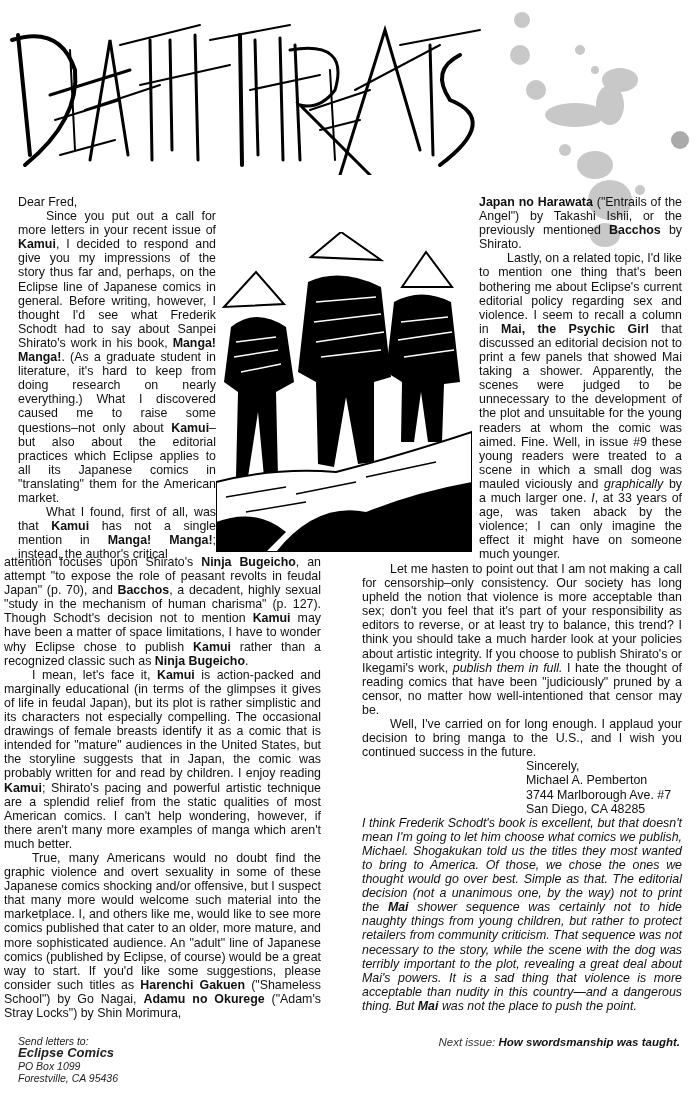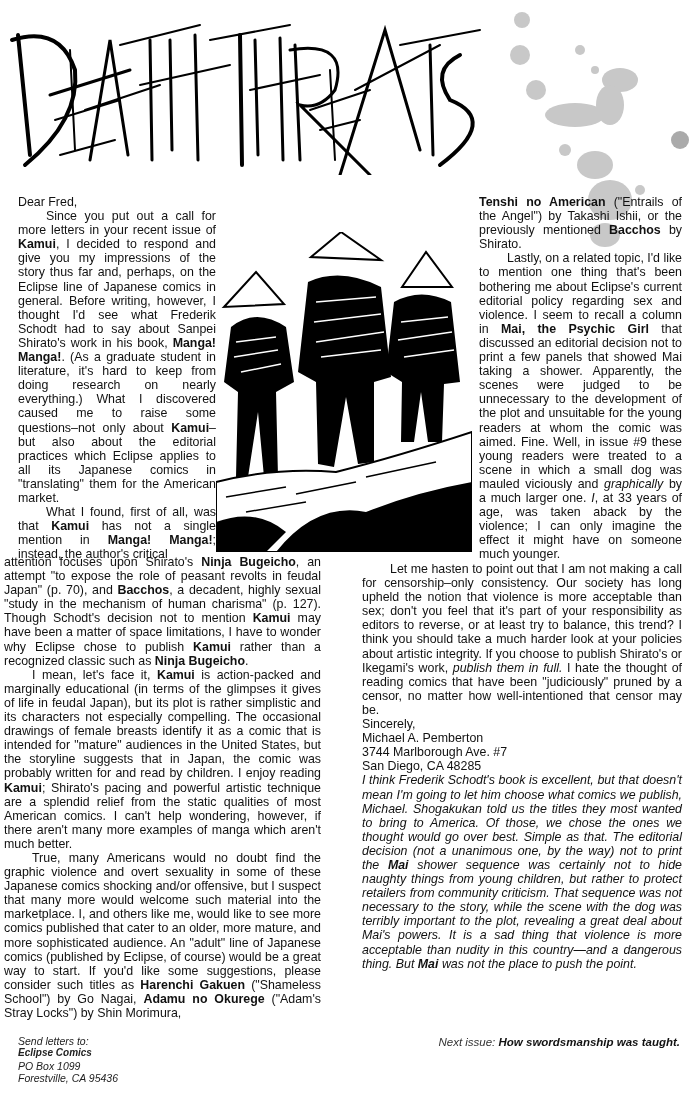--- a/index.html
+++ b/index.html
@@ -20,29 +20,29 @@
   .b { font-weight: bold; }
   .i { font-style: italic; }
 
   .left-col { left: 18px; top: 195px; width: 198px; }
   .right-col { left: 479px; top: 195px; width: 203px; }
   .wide-left { left: 4px; top: 555px; width: 317px; }
   .wide-right { left: 362px; top: 562px; width: 320px; }
 
   .illustration { position: absolute; left: 216px; top: 232px; width: 256px; height: 320px; }
 
-  .signature { text-align: left; }
+  .signature { margin-left: 164px; text-align: left; }
   .reply { margin-top: 16px; font-style: italic; }
   .reply-sign { text-align: right; padding-right: 86px; font-style: italic; }
 
   .send-letters {
     position: absolute; left: 18px; top: 1035px; font-size: 10.5px; line-height: 12.4px;
     font-style: italic; color: #222;
   }
-  .send-letters .org { font-weight: bold; font-size: 10px; }
+  .send-letters .org { font-weight: bold; font-size: 13px; }
   .next-issue {
     position: absolute; right: 20px; top: 1036px; font-size: 11.5px; font-style: italic; color: #333;
   }
   .next-issue .title { font-weight: bold; color: #111; }
 </style>
 </head>
 <body>
 
 <div class="title-wrap">
 
@@ -138,32 +138,33 @@
   </g>
 </svg>
 
 <div class="col left-col">
   <p>Dear Fred,</p>
   <p class="indent"><span>Since you put out a call for more letters in your recent issue of </span><span class="b">Kamui</span><span>, I decided to respond and give you my impressions of the story thus far and, perhaps, on the Eclipse line of Japanese comics in general.  Before writing, however, I thought I'd see what Frederik Schodt had to say about Sanpei Shirato's work in his book, </span><span class="b">Manga! Manga!</span><span>.  (As a graduate student in literature, it's hard to keep from doing research on nearly everything.)  What I discovered caused me to raise some questions–not only about </span><span class="b">Kamui</span><span>– but also about  the editorial practices which Eclipse applies to all its Japanese comics in "translating" them for the American market.</span></p>
   <p class="indent"><span>What I found, first of all, was that </span><span class="b">Kamui</span><span> has not a single mention in </span><span class="b">Manga! Manga!</span><span>; instead, the author's critical</span></p>
 </div>
 
 <div class="col right-col">
-  <p><span class="b">Tenshi no American</span><span> ("Entrails of the Angel") by Takashi Ishii, or the previously mentioned </span><span class="b">Bacchos</span><span> by Shirato.</span></p>
+  <p><span class="b">Japan no Harawata</span><span> ("Entrails of the Angel") by Takashi Ishii, or the previously mentioned </span><span class="b">Bacchos</span><span> by Shirato.</span></p>
   <p class="indent"><span>Lastly, on a related topic, I'd like to mention one thing that's been bothering me about Eclipse's current editorial policy regarding sex and violence.  I seem to recall a column in </span><span class="b">Mai, the Psychic Girl</span><span> that discussed an editorial decision not to print a few panels that showed Mai taking a shower.  Apparently, the scenes were judged to be unnecessary to the development of the plot and unsuitable for the young readers at whom the comic was aimed.  Fine.  Well, in issue #9 these young readers were treated to a scene in which a small dog was mauled viciously and </span><span class="i">graphically</span><span> by a  much larger one.  </span><span class="i">I</span><span>, at 33 years of age, was taken aback by the violence; I can only imagine the effect it might have on someone much younger.</span></p>
 </div>
 
 <div class="col wide-left">
   <p><span>attention focuses upon Shirato's </span><span class="b">Ninja Bugeicho</span><span>, an attempt "to expose the role of peasant revolts in feudal Japan" (p. 70), and </span><span class="b">Bacchos</span><span>, a decadent, highly sexual "study in the mechanism of human charisma" (p. 127). Though Schodt's decision not to mention </span><span class="b">Kamui</span><span> may have been a matter of space limitations, I have to wonder why Eclipse chose to publish </span><span class="b">Kamui</span><span> rather than a recognized classic such as </span><span class="b">Ninja Bugeicho</span><span>.</span></p>
   <p class="indent"><span>I mean, let's  face it, </span><span class="b">Kamui</span><span> is action-packed and marginally educational (in terms of the glimpses it gives of life in feudal Japan), but its plot is rather simplistic and its characters not especially compelling.  The occasional drawings of female breasts identify it as a comic that is intended for "mature" audiences in the United States, but the storyline suggests that in Japan, the comic was probably written for and read by children.  I enjoy reading </span><span class="b">Kamui</span><span>; Shirato's pacing and powerful artistic technique are a splendid relief from the static qualities of most American comics.  I can't help wondering, however, if there aren't many more examples of manga which aren't much better.</span></p>
   <p class="indent"><span>True, many Americans would no doubt find the graphic violence and overt sexuality in some of these Japanese comics shocking and/or offensive, but I suspect that many more would welcome such material into the marketplace.  I, and others like me, would like to see more comics published that cater to an older, more mature, and more sophisticated audience.  An "adult" line of Japanese comics (published by Eclipse, of course) would be a great way to start.  If you'd like some suggestions, please consider such titles as </span><span class="b">Harenchi Gakuen</span><span>  ("Shameless School") by Go Nagai, </span><span class="b">Adamu no Okurege</span><span> ("Adam's Stray Locks") by Shin Morimura,</span></p>
 </div>
 
 <div class="col wide-right">
   <p class="indent"><span>Let me hasten to point out that I am not making a call for censorship–only consistency.  Our society has long upheld the notion that violence is more acceptable than  sex; don't you feel that it's part of your responsibility as editors to reverse, or at least try to balance, this trend?  I think you should take a much harder look at your policies about artistic integrity.  If you choose to publish Shirato's or Ikegami's work, </span><span class="i">publish them in full.</span><span>  I hate the thought of reading comics that have been "judiciously" pruned by a censor, no matter how well-intentioned that censor may be.</span></p>
+  <p class="indent">Well, I've carried on for long enough.  I applaud your decision to bring manga to the U.S., and I wish you continued success in the future.</p>
   <div class="signature">
     <div>Sincerely,</div>
     <div>Michael A. Pemberton</div>
     <div>3744 Marlborough Ave. #7</div>
     <div>San Diego, CA  48285</div>
   </div>
   <p class="reply"><span>I think Frederik Schodt's book is excellent, but that doesn't mean I'm going to let him choose what comics we publish, Michael.  Shogakukan told us the titles they most wanted to bring to America.  Of those, we chose the ones we thought would go over best.  Simple as that.  The  editorial decision (not a unanimous one, by the way) not to print the </span><span class="b">Mai</span><span> shower sequence was certainly not to hide naughty things from young children, but rather to protect retailers from community criticism.  That sequence was not necessary to the story, while the scene with the dog was terribly important to the plot, revealing a great deal about Mai's powers.  It is a sad thing that violence is more acceptable than nudity in this country—and a dangerous thing.  But </span><span class="b">Mai</span><span> was not the place to push the point.</span></p>
 </div>
 
 <div class="send-letters">

